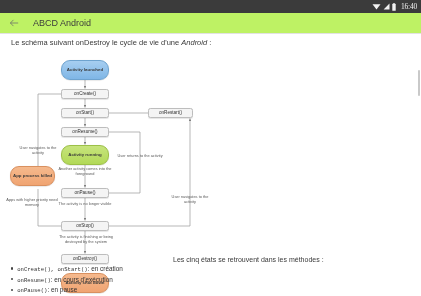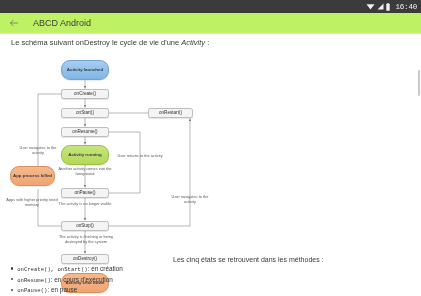--- a/index.html
+++ b/index.html
@@ -15,21 +15,21 @@
   .statusbar {
     position: absolute; top: 0; left: 0;
     width: 421px; height: 13px;
     background: #3b3b3b;
     display: flex; align-items: center; justify-content: flex-end;
     padding-right: 4px; box-sizing: border-box;
   }
   .sb-icons { display: flex; align-items: center; gap: 2px; }
   .sb-clock {
     color: #f2f2f2; font-size: 7.5px; margin-left: 3px;
-    font-family: Liberation Mono, monospace; letter-spacing: -0.2px;
+    font-family: Liberation Serif, serif; letter-spacing: -0.2px;
   }
   .ic-wifi { width: 9px; height: 7px; position: relative; }
   .ic-wifi svg, .ic-sig svg, .ic-bat svg { display: block; }
 
   
   .toolbar {
     position: absolute; top: 13px; left: 0;
     width: 421px; height: 20px;
     background: #bef264;
     display: flex; align-items: center;
@@ -176,21 +176,21 @@
           <path d="M10.5 6 L2 6 M5 2.6 L1.7 6 L5 9.4" stroke="#6b6b6b" stroke-width="0.9" fill="none" stroke-linecap="round" stroke-linejoin="round"></path>
         </svg>
       </span>
     </div>
     <span class="tb-title">ABCD Android</span>
   </div>
   <div class="tb-divider"></div>
 
   <div class="content">
 
-    <div class="intro"><span>Le schéma suivant onDestroy le cycle de vie d'une </span><i>Activity</i><span> :</span></div>
+    <div class="intro"><span>Le schéma suivant onDestroy le cycle de vie d'une </span><i>Android</i><span> :</span></div>
 
     <div class="diagram">
 
       <svg width="230" height="215">
         <defs>
           <marker id="ah" markerWidth="5" markerHeight="5" refX="4" refY="2.5" orient="auto">
             <path d="M0,0.8 L4,2.5 L0,4.2 Z" fill="#6f6f6f"></path>
           </marker>
         </defs>
         <g stroke="#9a9a9a" stroke-width="0.7" fill="none">

